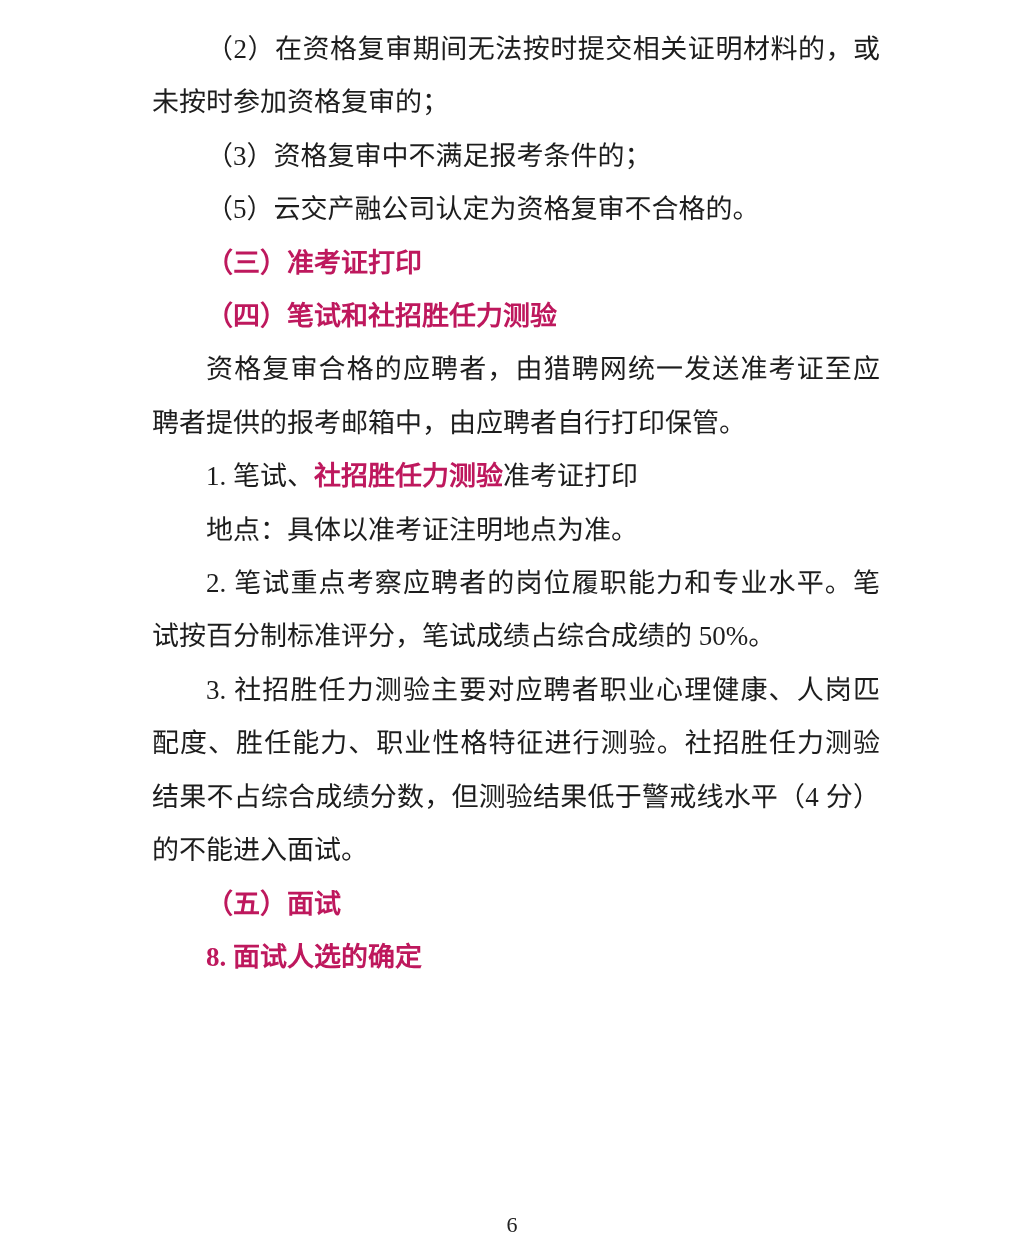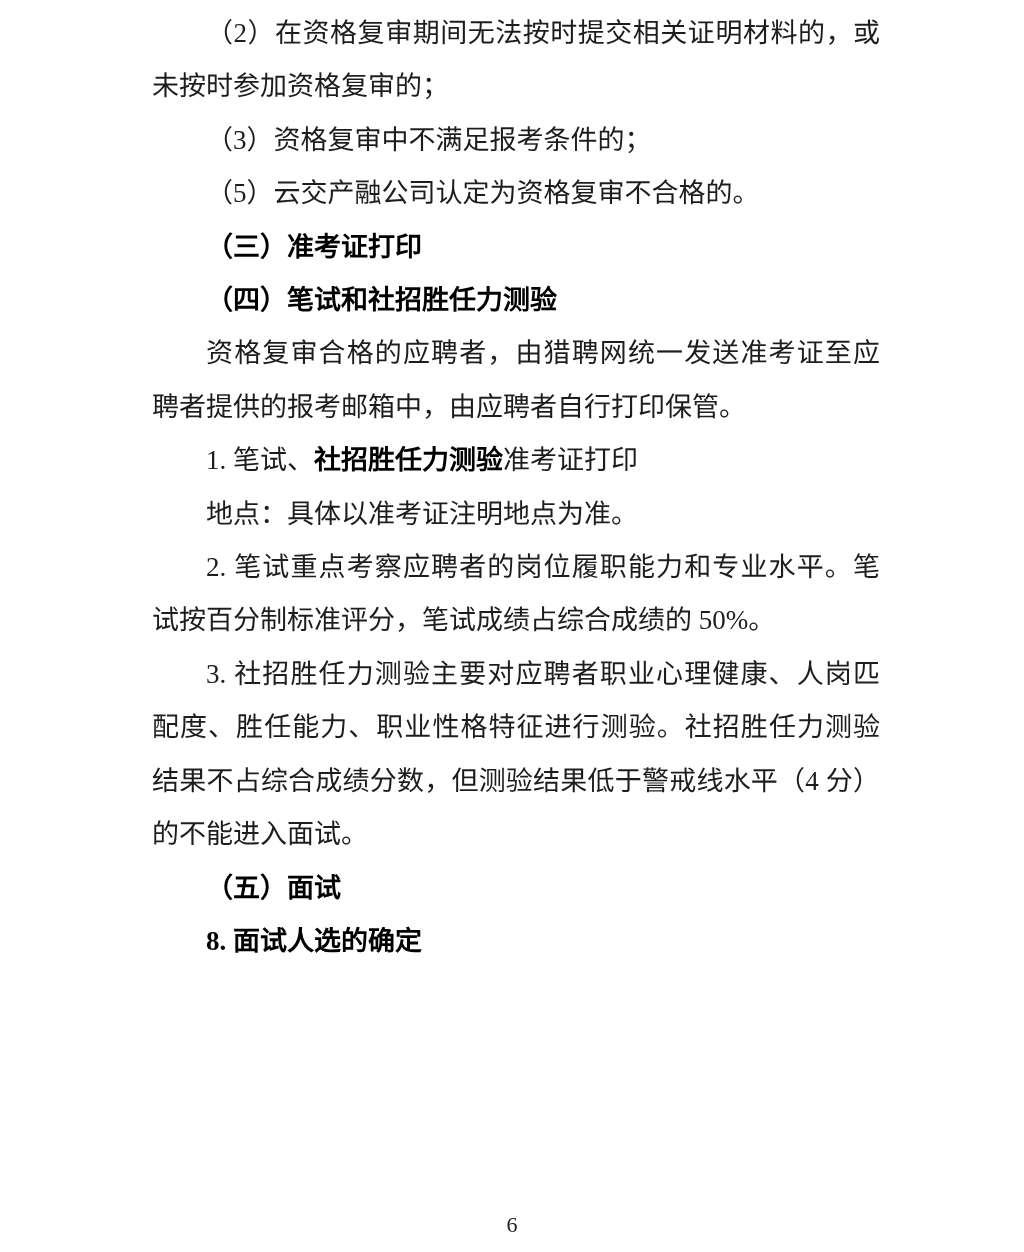--- a/index.html
+++ b/index.html
@@ -16,34 +16,34 @@
     overflow: hidden;
   }
   .sheet {
     position: absolute;
     inset: 0;
     background: #ffffff;
   }
   .content {
     position: absolute;
     left: 152px;
-    top: 7px;
+    top: 23px;
     width: 728px;
   }
   p.para {
     margin: 0;
     padding: 0;
     font-size: 27px;
     line-height: 53.4px;
     text-align: justify;
     text-indent: 2em;
     word-break: break-all;
   }
   .seg { font-weight: normal; }
-  .seg.bold { font-weight: 700; color: #000000; }
+  .seg.bold { font-weight: 700; color: #be185d; }
   .page-number {
     position: absolute;
     top: 1210px;
     left: 0;
     width: 1024px;
     text-align: center;
     font-size: 22px;
     line-height: 30px;
     color: #222222;
   }

